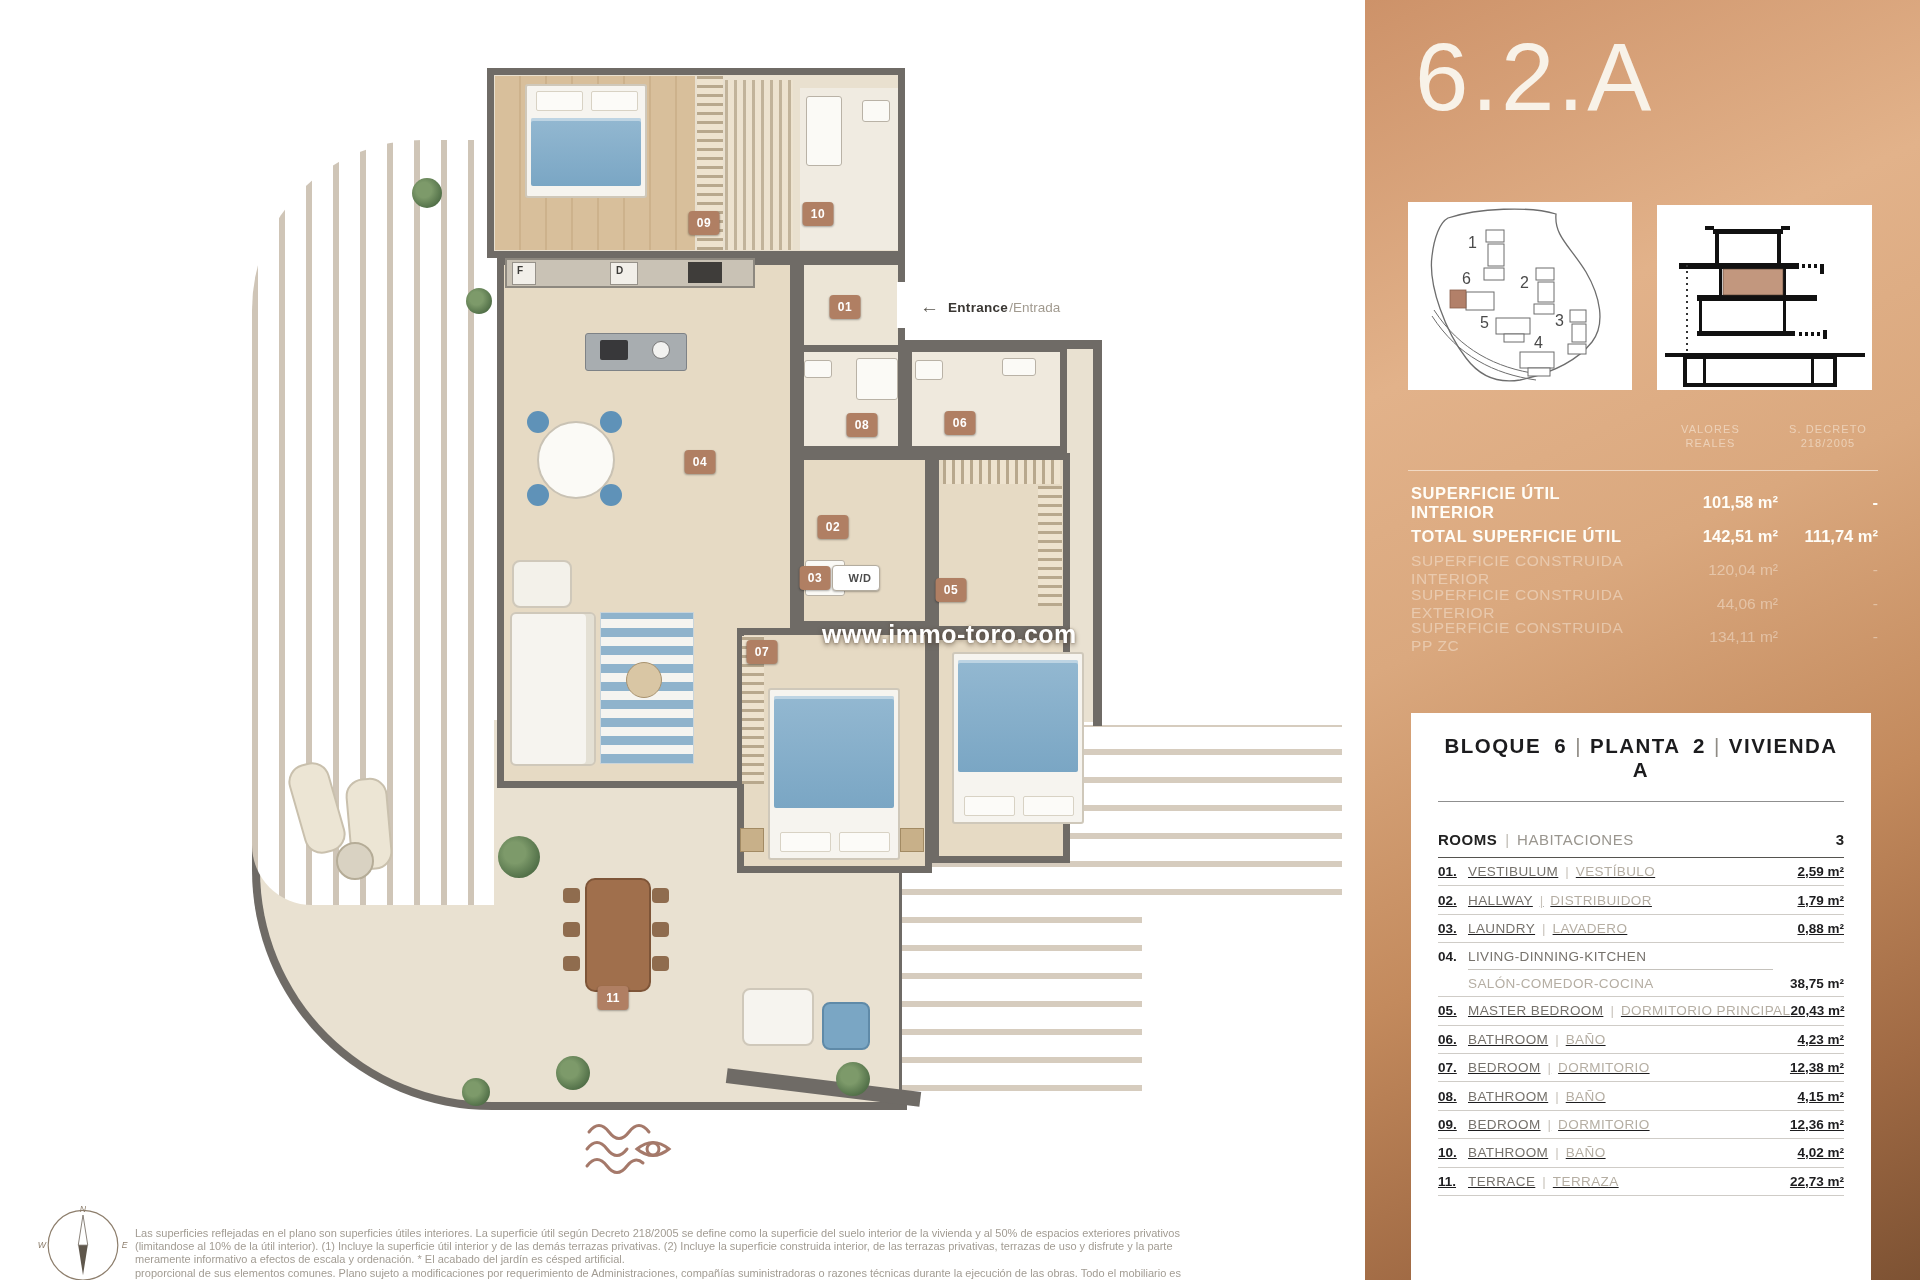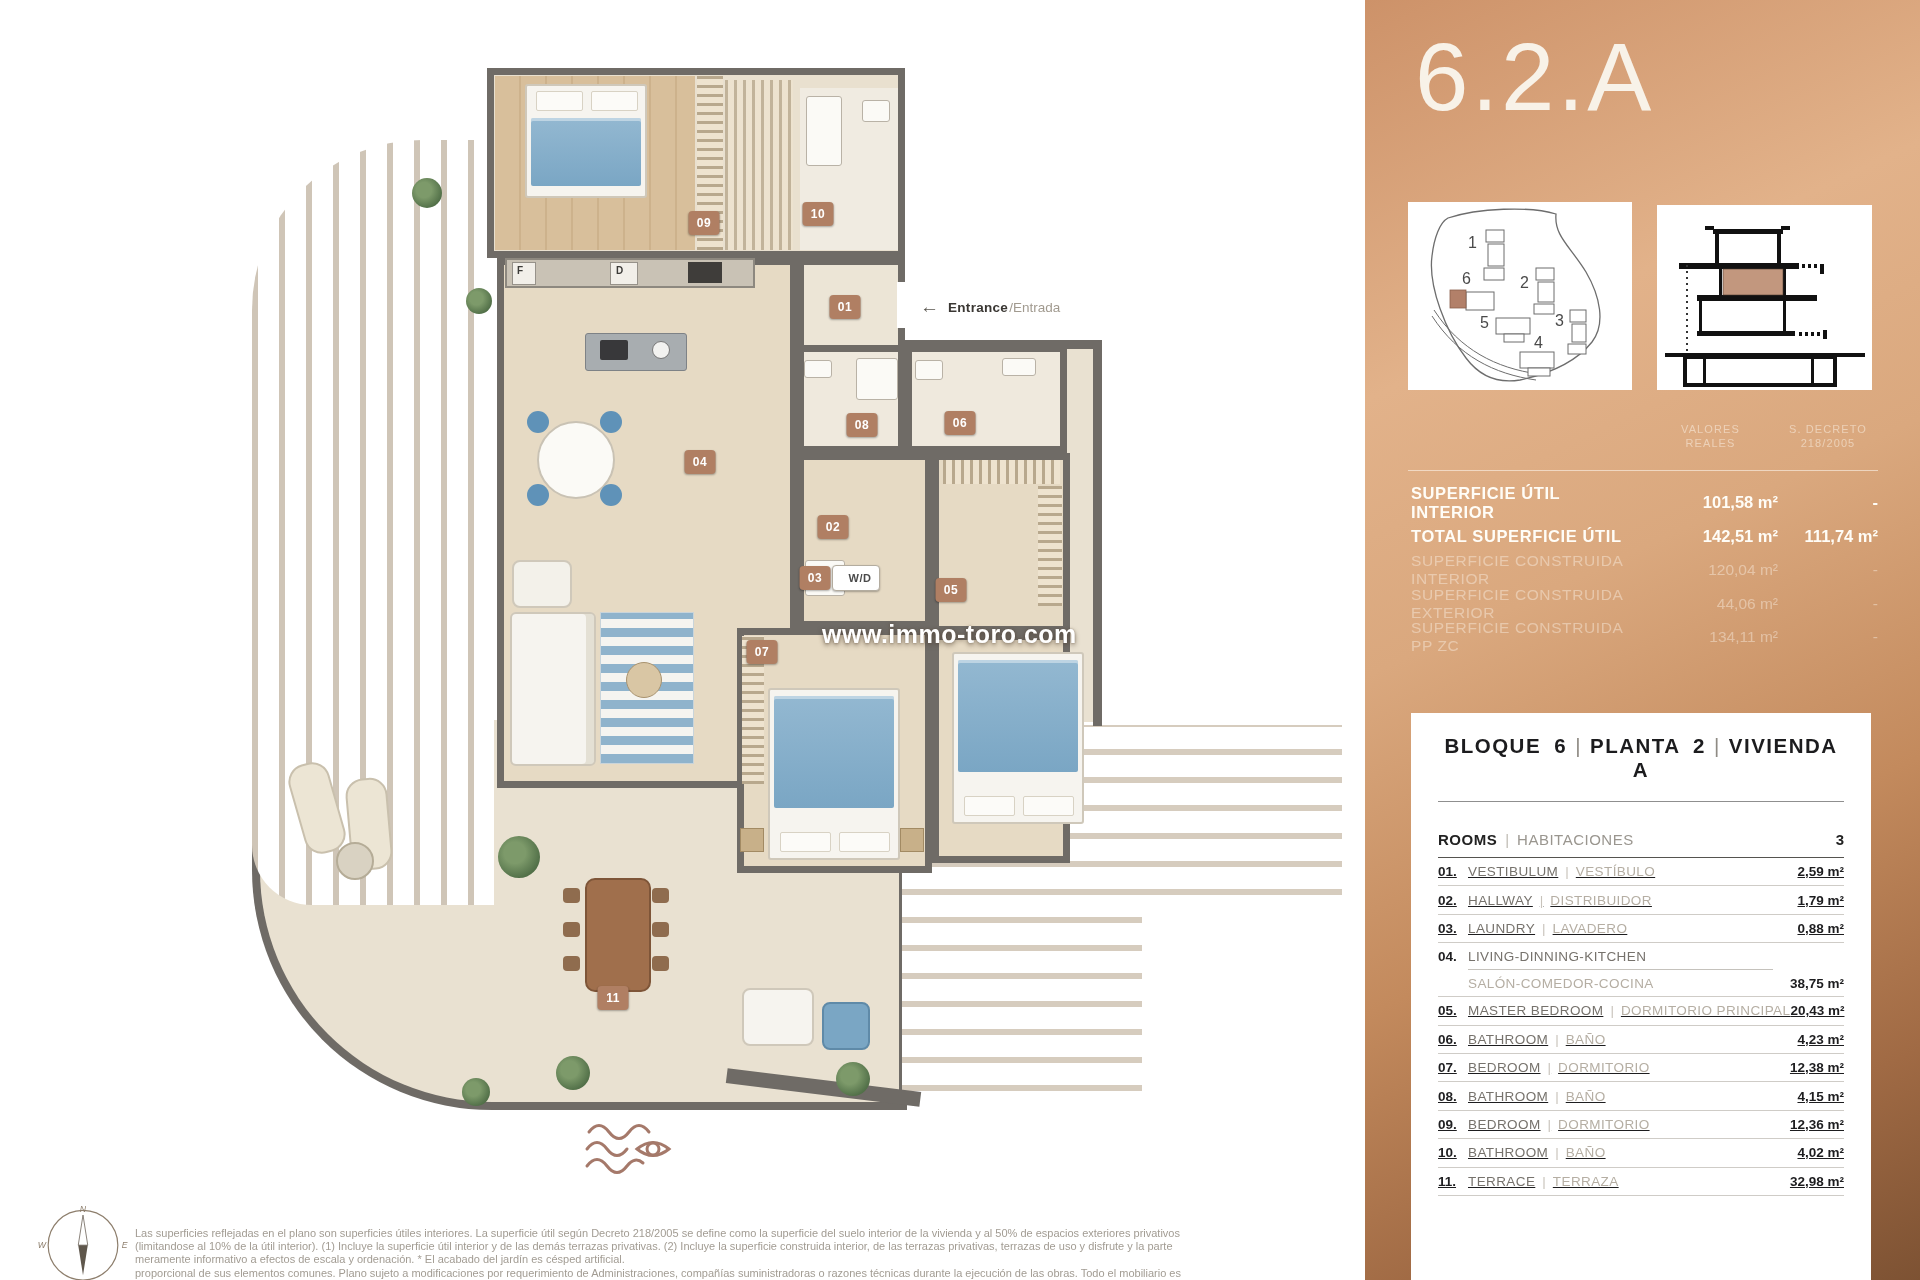--- a/index.html
+++ b/index.html
@@ -447,18 +447,18 @@
             <span class="ren">BATHROOM</span>
             <span class="rpipe">|</span>
             <span class="res">BAÑO</span>
             <span class="rarea">4,02 m²</span>
           </div>
           <div class="room-row">
             <span class="rnum">11.</span>
             <span class="ren">TERRACE</span>
             <span class="rpipe">|</span>
             <span class="res">TERRAZA</span>
-            <span class="rarea">32,98 m²</span>
+            <span class="rarea">22,73 m²</span>
           </div>
         </div>
     </div>
   </div>
 </div>
 
 </body></html>

